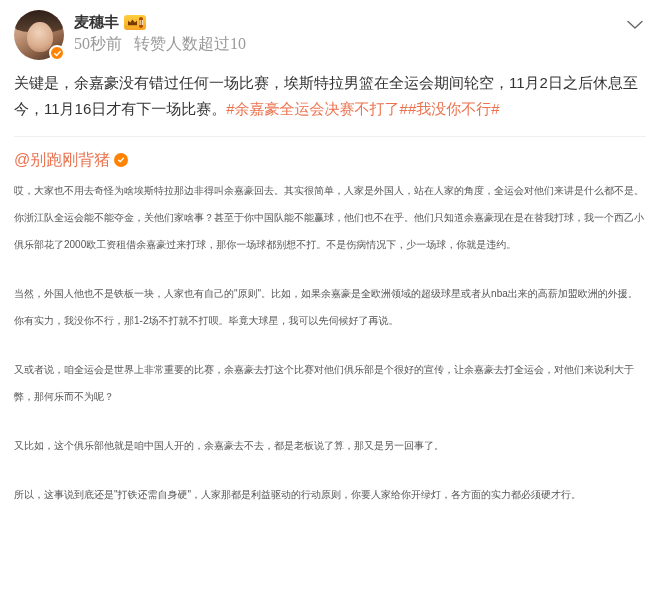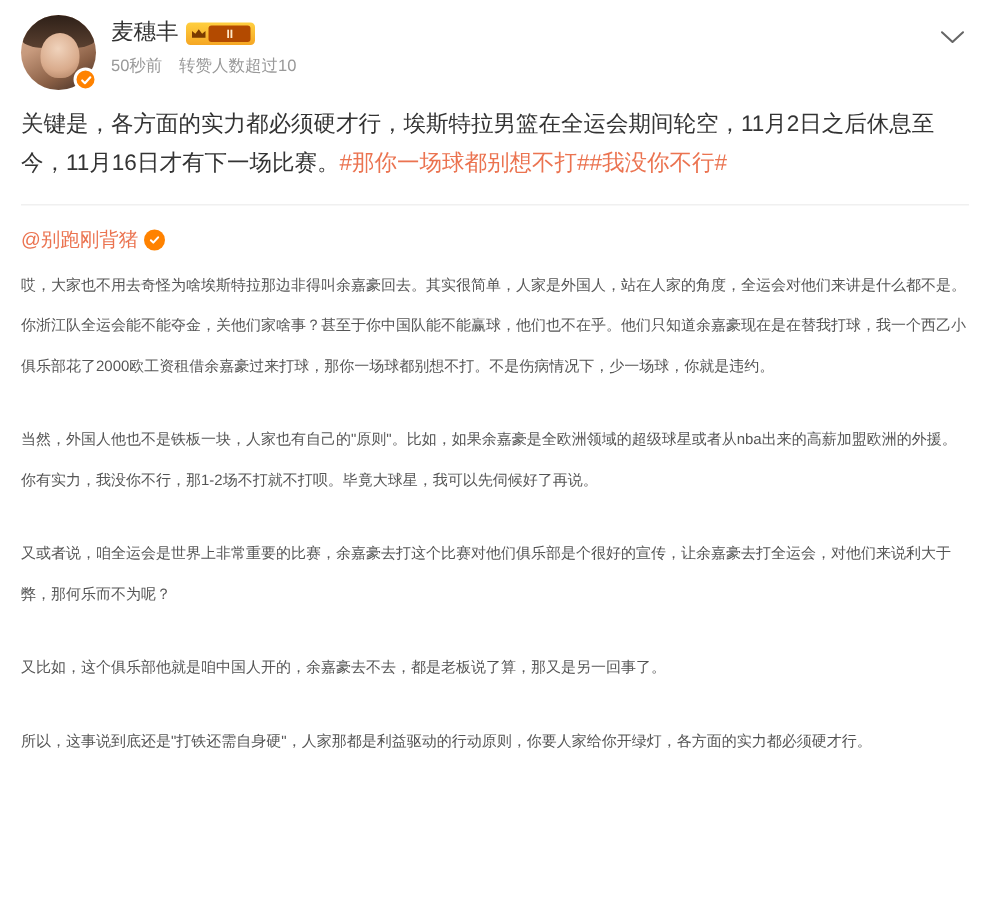--- a/index.html
+++ b/index.html
@@ -83,50 +83,51 @@
   }
   .name-row {
     display: flex;
     align-items: center;
     gap: 5px;
     height: 20px;
   }
   .nickname {
     font-size: 15px;
     color: #333333;
-    font-weight: normal;
+    font-weight: bold;
     line-height: 20px;
   }
   .vip-badge {
     display: inline-flex;
     align-items: center;
     gap: 1px;
     height: 15px;
     padding: 0 3px;
     border-radius: 3px;
     background: linear-gradient(180deg, #ffcf3f 0%, #f5a623 100%);
     color: #7a3b00;
     font-size: 9px;
     line-height: 15px;
   }
   .vip-badge .crown { display: block; }
   .vip-badge .lvl {
     background: #b34a00;
     color: #ffe9c9;
     border-radius: 2px;
-    padding: 0 12px;
+    padding: 0 0;
     font-size: 8px;
     line-height: 11px;
     font-weight: bold;
   }
   .meta-row {
     margin-top: 4px;
-    font-size: 11px;
+    font-size: 16px;
     color: #999999;
     line-height: 16px;
+    font-family: Liberation Serif, serif;
   }
   .meta-sep { padding: 0 4px; }
   .chevron-btn {
     position: absolute;
     right: 14px;
     top: 14px;
     width: 22px;
     height: 22px;
     display: flex;
     align-items: center;
@@ -146,21 +147,21 @@
   }
   .quote-block {
     margin-top: 14px;
     border-top: 1px solid #f0f0f0;
     padding-top: 12px;
   }
   .quote-author {
     display: flex;
     align-items: center;
     gap: 4px;
-    font-size: 13px;
+    font-size: 16px;
     color: #eb7350;
     line-height: 22px;
     margin-bottom: 6px;
   }
   .v-badge {
     width: 14px;
     height: 14px;
     border-radius: 50%;
     background: #ff8200;
     display: inline-flex;
@@ -214,21 +215,21 @@
     <div class="chevron-btn">
       <svg width="16" height="10" viewBox="0 0 16 10" aria-hidden="true">
         <path d="M1 1.5 L8 8 L15 1.5" stroke="#666666" stroke-width="1.4" fill="none" stroke-linecap="round" stroke-linejoin="round"></path>
       </svg>
     </div>
   </div>
 
   <div class="content">
 
     <div class="lead">
-      <p><span>关键是，各方面的实力都必须硬才行，埃斯特拉男篮在全运会期间轮空，11月2日之后休息至今，11月16日才有下一场比赛。</span><span class="topic">#那你一场球都别想不打#</span><span class="topic">#我没你不行#</span></p>
+      <p><span>关键是，余嘉豪没有错过任何一场比赛，埃斯特拉男篮在全运会期间轮空，11月2日之后休息至今，11月16日才有下一场比赛。</span><span class="topic">#余嘉豪全运会决赛不打了#</span><span class="topic">#我没你不行#</span></p>
     </div>
 
     <div class="quote-block">
       <div class="quote-author">
         <span>@别跑刚背猪</span>
         <span class="v-badge">
           <svg width="8" height="8" viewBox="0 0 10 10" aria-hidden="true">
             <path d="M2 5.2 L4 7.2 L8 2.8" stroke="#ffffff" stroke-width="1.7" fill="none" stroke-linecap="round" stroke-linejoin="round"></path>
           </svg>
         </span>

